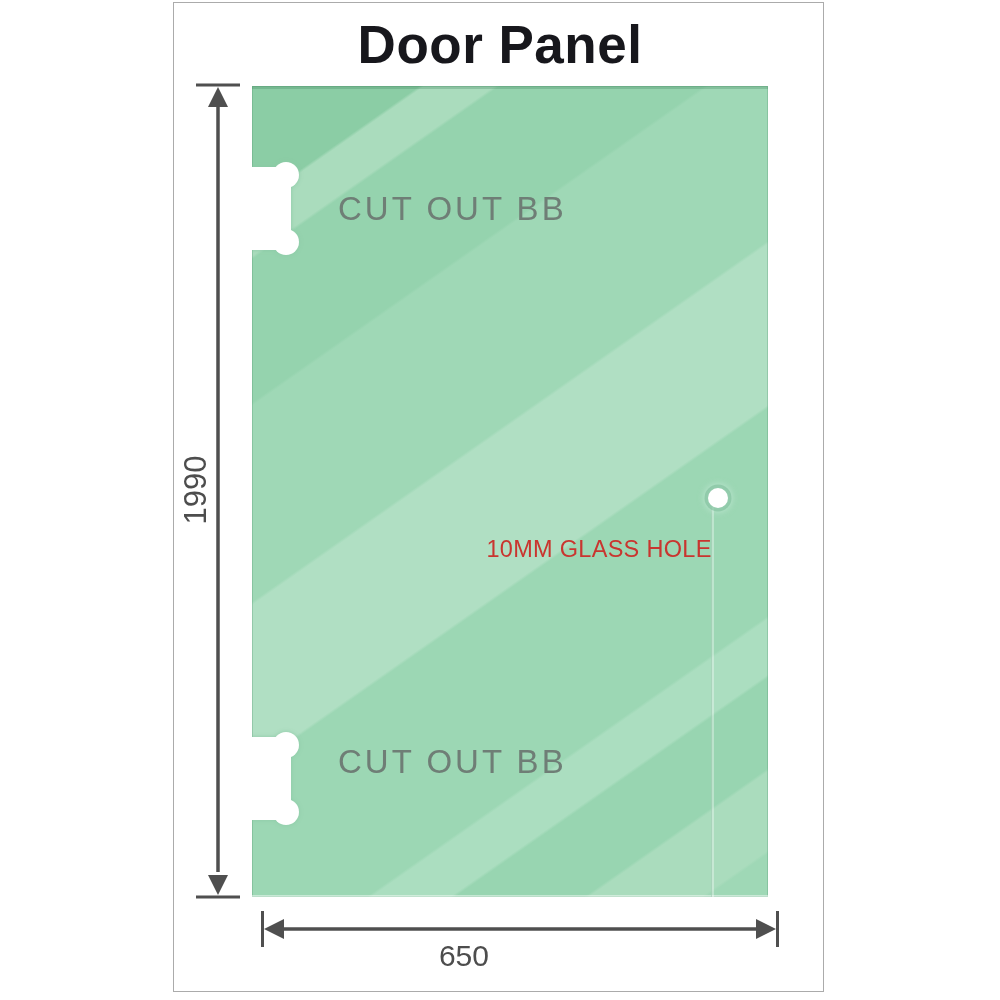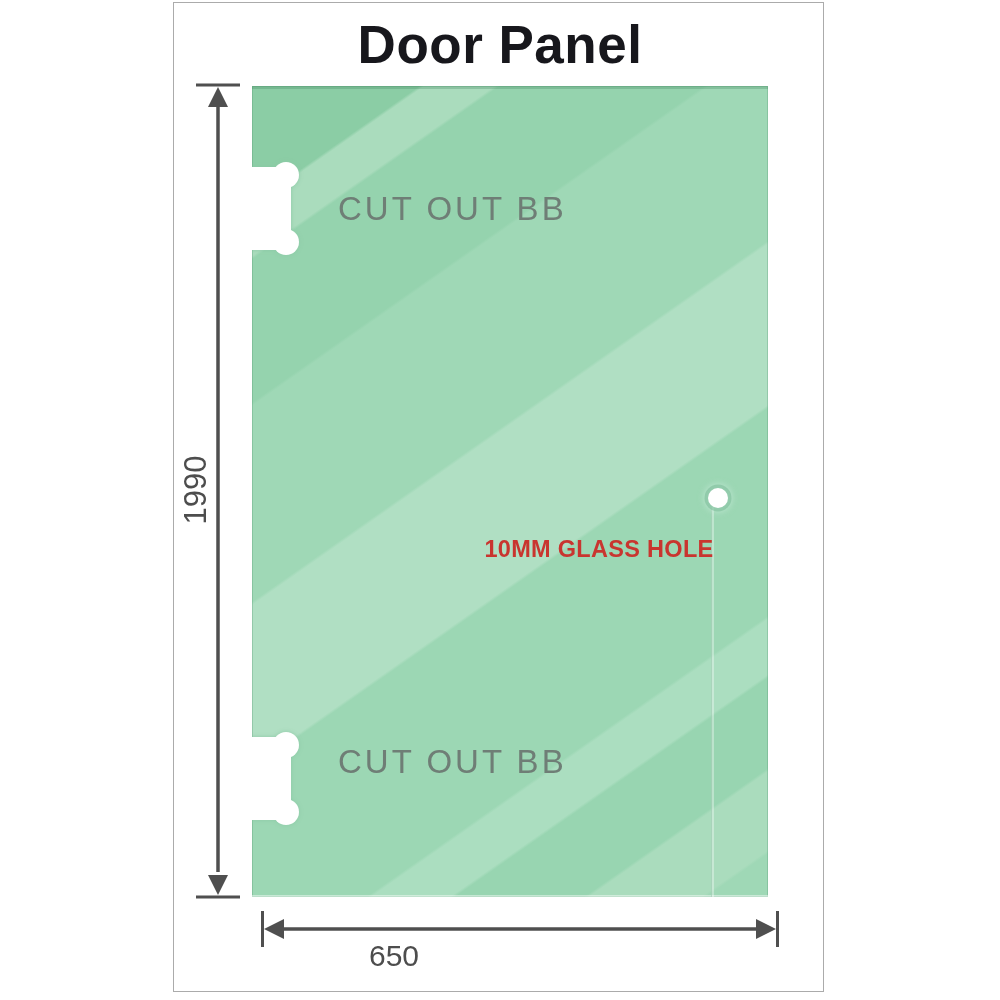--- a/index.html
+++ b/index.html
@@ -41,29 +41,29 @@
 
   .cutout-label{position:absolute;left:86px;width:360px;font-size:33px;line-height:36px;
         color:#6f7e76;letter-spacing:3px;font-weight:400;}
   .cutout-label.top{top:105px;}
   .cutout-label.bottom{top:658px;}
 
   .hole{position:absolute;left:456px;top:402px;width:20px;height:20px;border-radius:50%;
         background:#ffffff;
         box-shadow:0 0 0 3.5px rgba(120,185,150,0.55), 0 0 6px 4px rgba(210,240,225,0.55);}
   .hole-label{position:absolute;left:207px;top:450px;width:280px;text-align:center;
-        font-size:23.5px;font-weight:700;color:#c9352f;letter-spacing:0.3px;}
+        font-size:23.5px;font-weight:400;color:#c9352f;letter-spacing:0.3px;}
 
   
   .vdim{position:absolute;left:185px;top:78px;width:70px;height:830px;}
   .hdim{position:absolute;left:255px;top:905px;width:535px;height:55px;}
   .vdim-label{position:absolute;left:135px;top:473px;width:120px;height:34px;
         text-align:center;font-size:31px;color:#4d4d4d;
         transform:rotate(-90deg);}
-  .hdim-label{position:absolute;left:369px;top:939px;width:120px;text-align:left;
+  .hdim-label{position:absolute;left:369px;top:939px;width:120px;text-align:right;
         font-size:30px;color:#4d4d4d;}
 </style>
 </head>
 <body>
 
 <div id="page">
 
   <div class="frame"></div>
 
   <div class="title">Door Panel</div>

